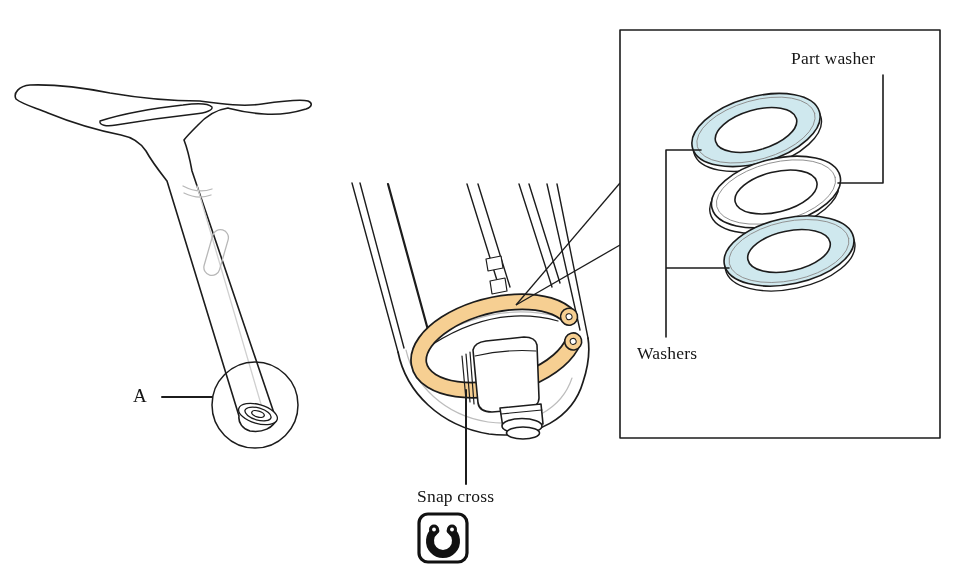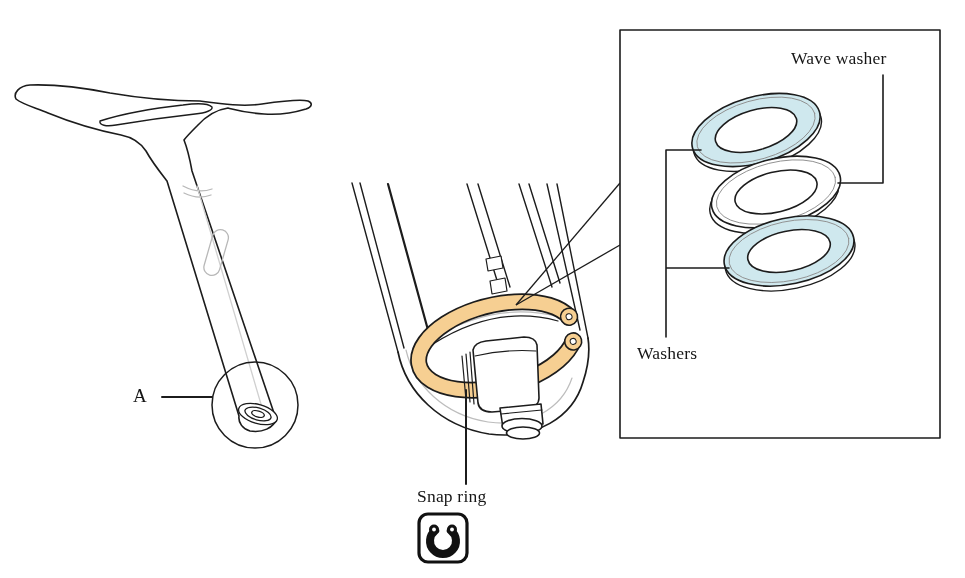--- a/index.html
+++ b/index.html
@@ -173,23 +173,23 @@
       </g>
 
       <path d="M 883,75 L 883,183 L 838,183" fill="none" stroke="#1c1c1c" stroke-width="1.6"></path>
       <path d="M 701,150 L 666,150 L 666,337 M 666,268 L 729,268" fill="none" stroke="#1c1c1c" stroke-width="1.6"></path>
     </g>
   </svg>
 
   <div class="label label-a" style="left:133px; top:386px;">A</div>
 
 
-  <div class="label" style="left:417px; top:487px;">Snap ring</div>
-
-  <div class="label" style="left:791px; top:49px;">Wave washer</div>
+  <div class="label" style="left:417px; top:487px;">Snap cross</div>
+
+  <div class="label" style="left:791px; top:49px;">Part washer</div>
 
   <div class="label" style="left:637px; top:344px;">Washers</div>
 
   <div class="icon-wrap">
     <svg width="52" height="52" viewBox="0 0 52 52">
       <rect x="2" y="2" width="48" height="48" rx="9" fill="#ffffff" stroke="#111111" stroke-width="3.2"></rect>
       <path d="M 18.2,18.6 A 13 13 0 1 0 33.8,18.6" fill="none" stroke="#111111" stroke-width="8" stroke-linecap="round"></path>
       <circle cx="17" cy="17.5" r="5" fill="#111111"></circle>
       <circle cx="17" cy="17.5" r="1.9" fill="#ffffff"></circle>
       <circle cx="35" cy="17.5" r="5" fill="#111111"></circle>

